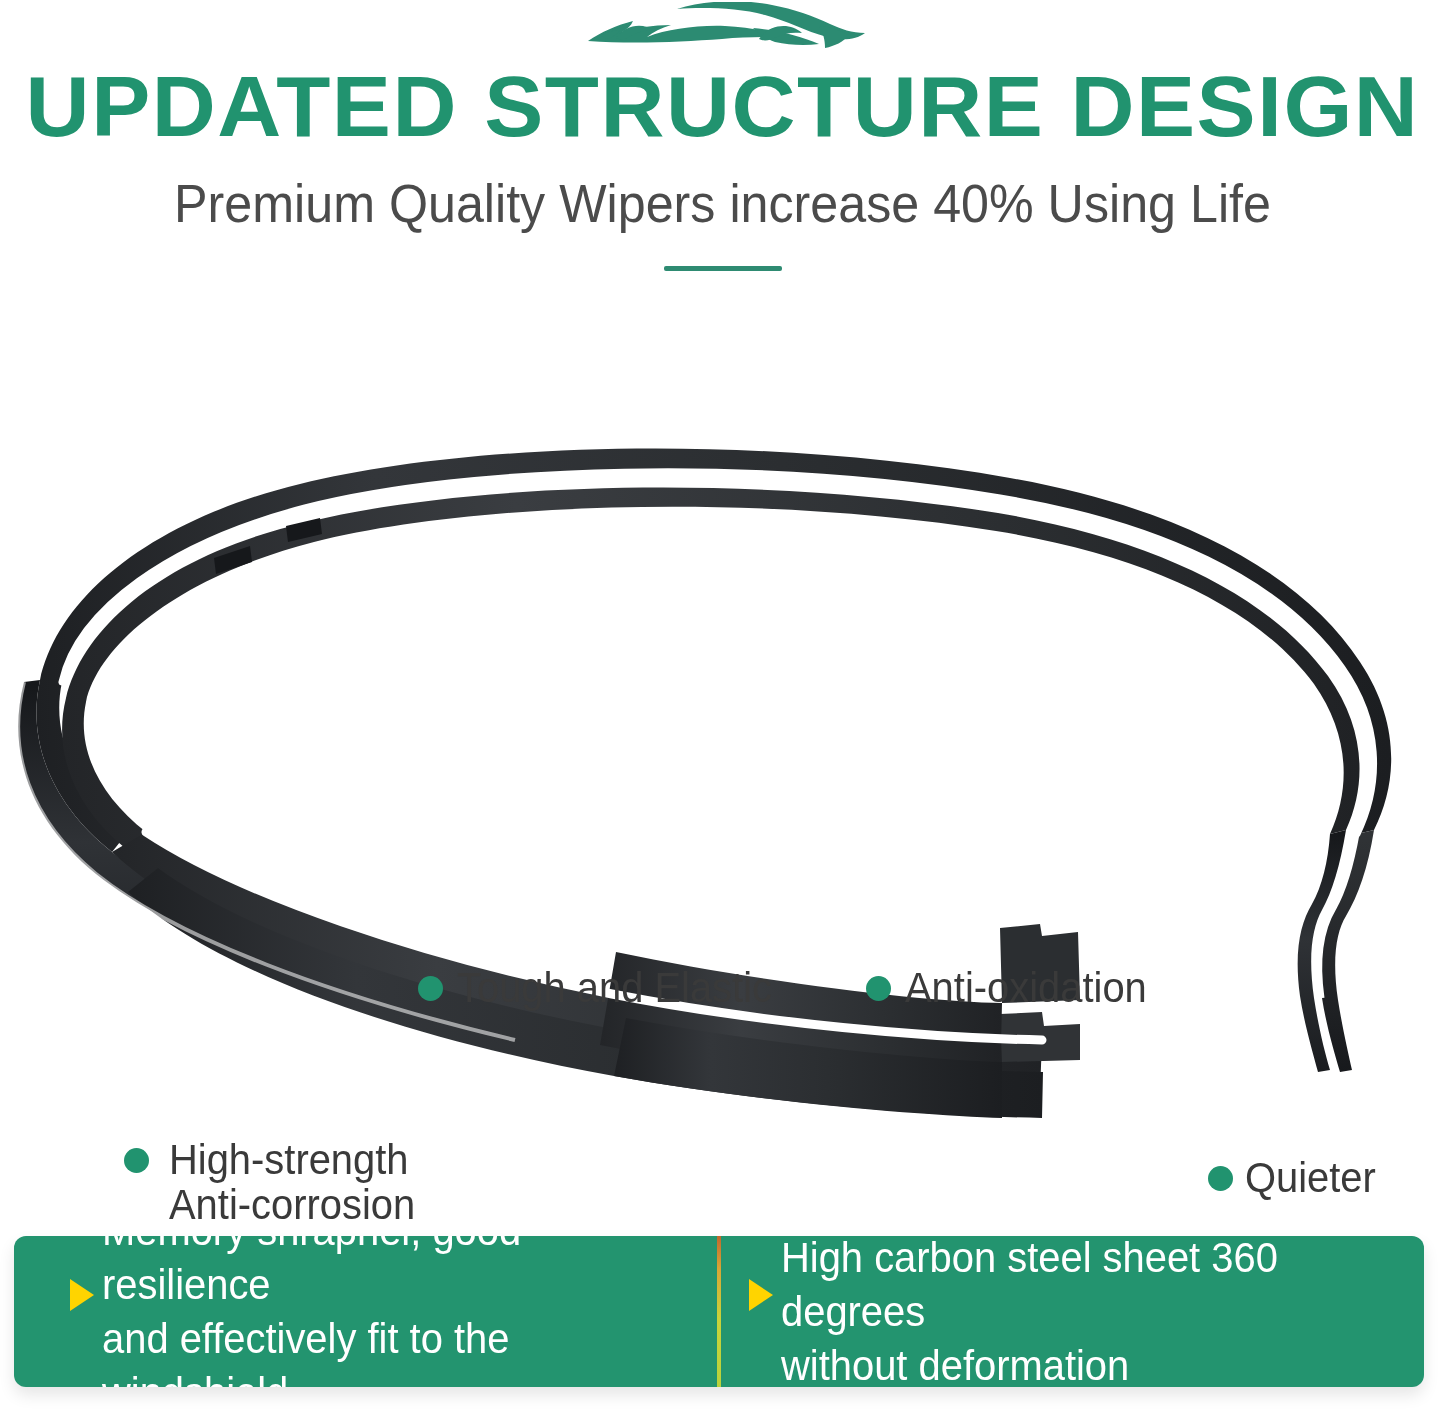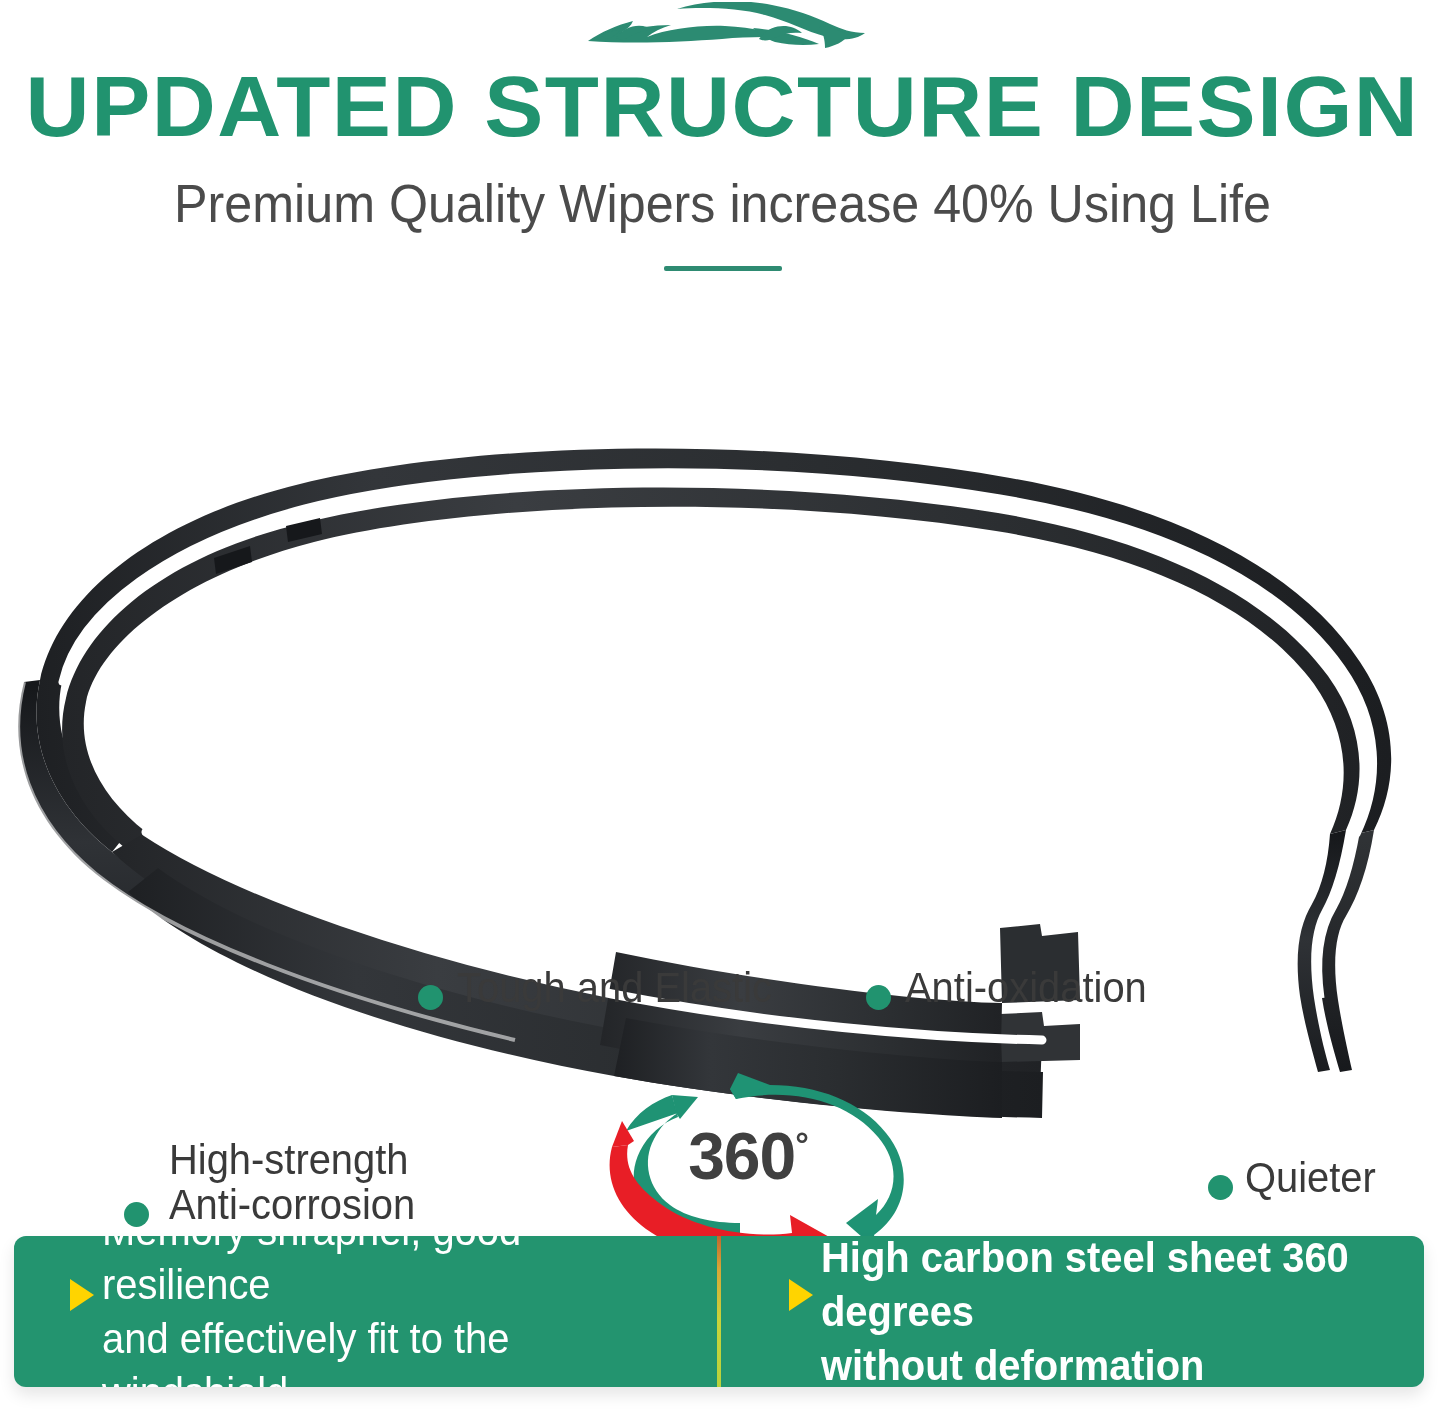--- a/index.html
+++ b/index.html
@@ -82,21 +82,21 @@
     left: 0;
     top: 0;
     width: 1445px;
     height: 740px;
   }
 
   
   .feature {
     position: absolute;
     display: flex;
-    align-items: flex-end;
+    align-items: flex-start;
     gap: 14px;
   }
   .feature .dot {
     width: 25px;
     height: 25px;
     border-radius: 50%;
     background: #21936F;
     flex: none;
     margin-top: 11px;
   }
@@ -154,21 +154,21 @@
     box-shadow: 0 8px 16px rgba(0,0,0,0.10);
     overflow: hidden;
   }
   .banner-cell {
     flex: 1 1 50%;
     display: flex;
     align-items: center;
     padding: 0 0 0 56px;
     box-sizing: border-box;
   }
-  .banner-cell.right { padding-left: 68px; font-weight: bold; }
+  .banner-cell.right { padding-left: 28px; }
   .banner-divider {
     width: 4px;
     flex: none;
     background: linear-gradient(to bottom, #c0672e 0%, #d8a636 22%, #c9d33a 55%, #b9d23c 100%);
   }
   .banner-arrow {
     flex: none;
     width: 0;
     height: 0;
     border-left: 24px solid #FFD400;
@@ -331,59 +331,20 @@
       <span class="dot"></span>
       <span class="ftext">High-strength
 Anti-corrosion</span>
     </div>
 
     <div class="feature" id="feat-quieter">
       <span class="dot"></span>
       <span class="ftext">Quieter</span>
     </div>
 
-    <div class="badge360">
-      <svg viewBox="0 0 340 215">
-
-        <path d="M152 34
-                 C214 22 276 38 308 78
-                 C336 112 330 156 296 180
-                 L300 196
-                 L268 168
-                 L300 144
-                 L298 160
-                 C320 140 322 108 300 82
-                 C270 46 214 32 158 44 Z" fill="#1F9374"></path>
-        <path d="M152 34 L160 18 L192 30 L158 44 Z" fill="#1F9374"></path>
-
-        <path d="M48 76
-                 C58 58 76 46 94 40
-                 L100 62
-                 C84 68 70 80 62 96
-                 C48 124 58 152 86 168
-                 C106 180 134 186 162 186
-                 L162 168
-                 C134 168 108 162 92 150
-                 C70 134 64 106 76 84
-                 C82 72 90 64 100 58 Z" fill="#1F9374"></path>
-        <path d="M94 40 L120 42 L102 64 L98 58 Z" fill="#1F9374"></path>
-
-        <path d="M34 92
-                 C26 122 38 152 68 174
-                 C104 200 164 212 216 206
-                 L214 222
-                 L262 188
-                 L212 160
-                 L214 178
-                 C168 184 114 172 84 150
-                 C56 130 46 112 50 90 Z" fill="#E81E26"></path>
-        <path d="M34 92 L44 66 L56 86 L50 90 Z" fill="#E81E26"></path>
-      </svg>
-      <div class="num"><span>360</span><sup>°</sup></div>
-    </div>
   </div>
 
   <div class="banner">
     <div class="banner-cell left">
       <span class="banner-arrow"></span>
       <span class="banner-text">Memory shrapnel, good resilience
 and effectively fit to the windshield</span>
     </div>
     <div class="banner-divider"></div>
     <div class="banner-cell right">

